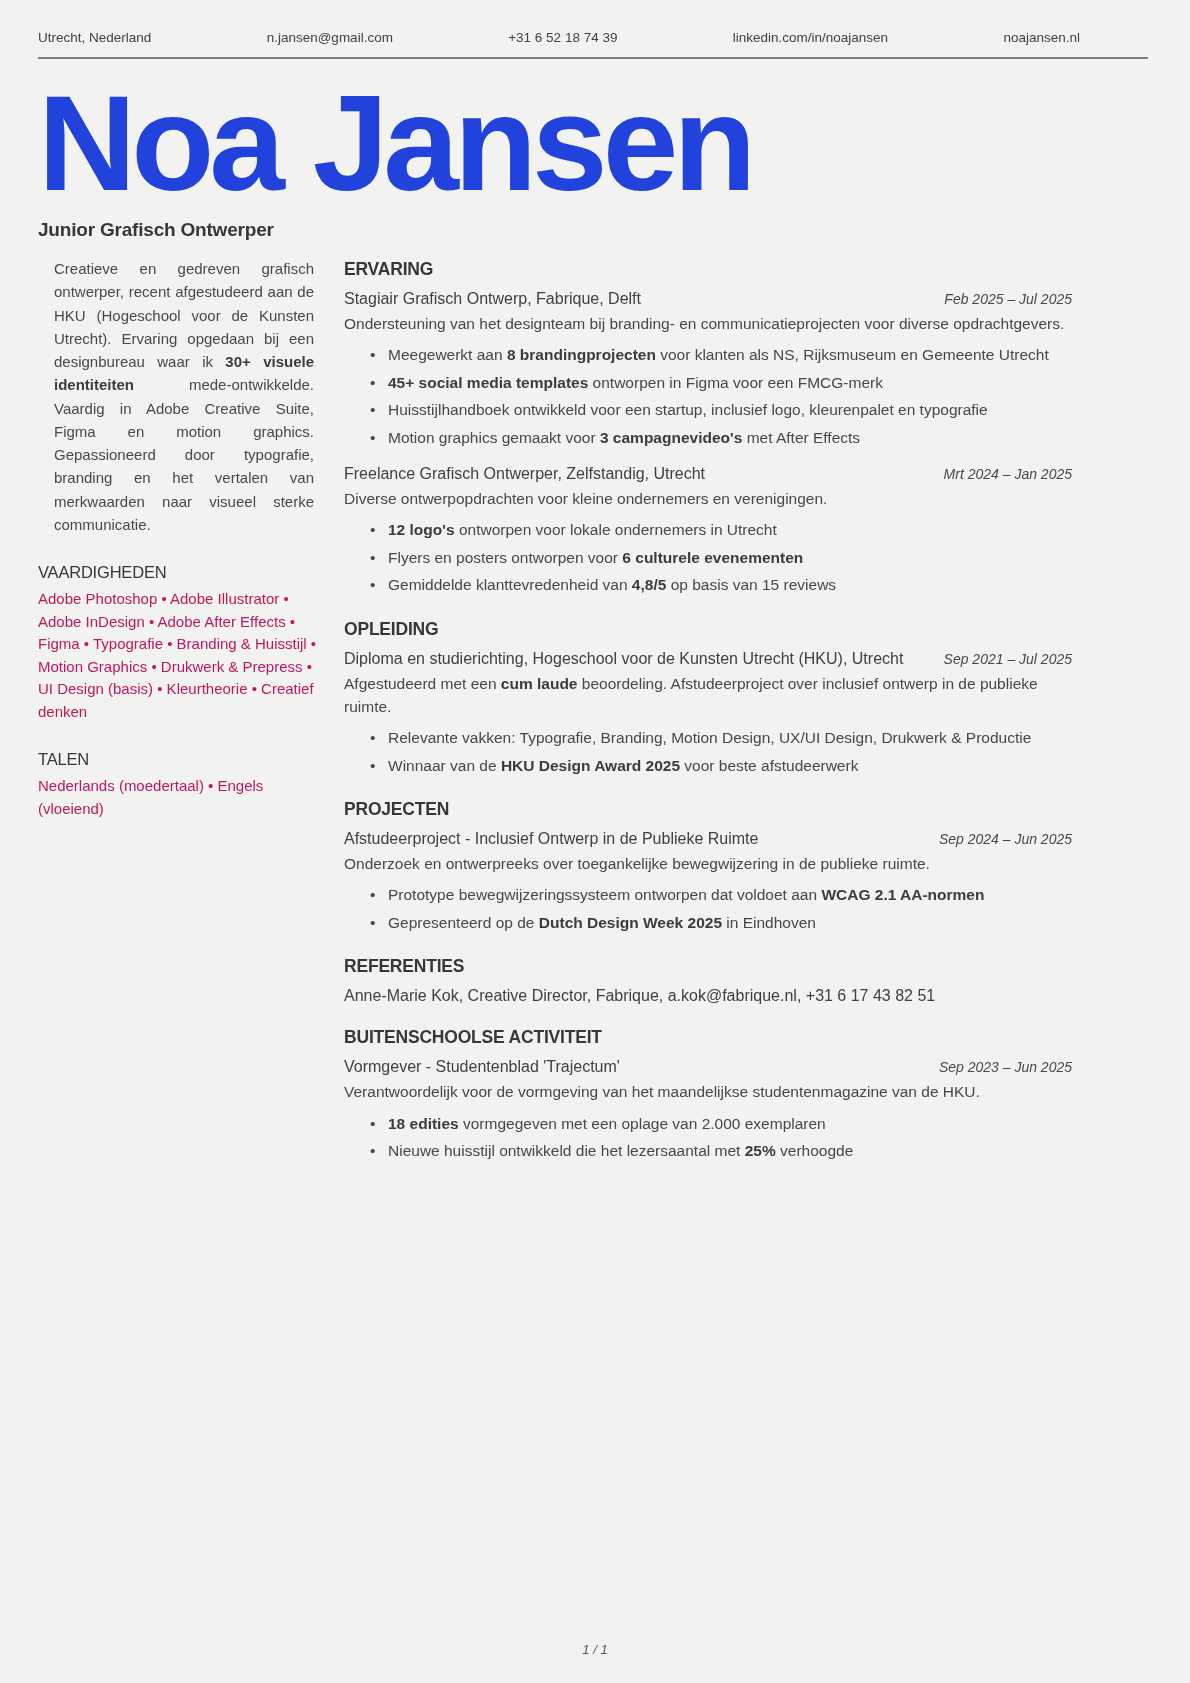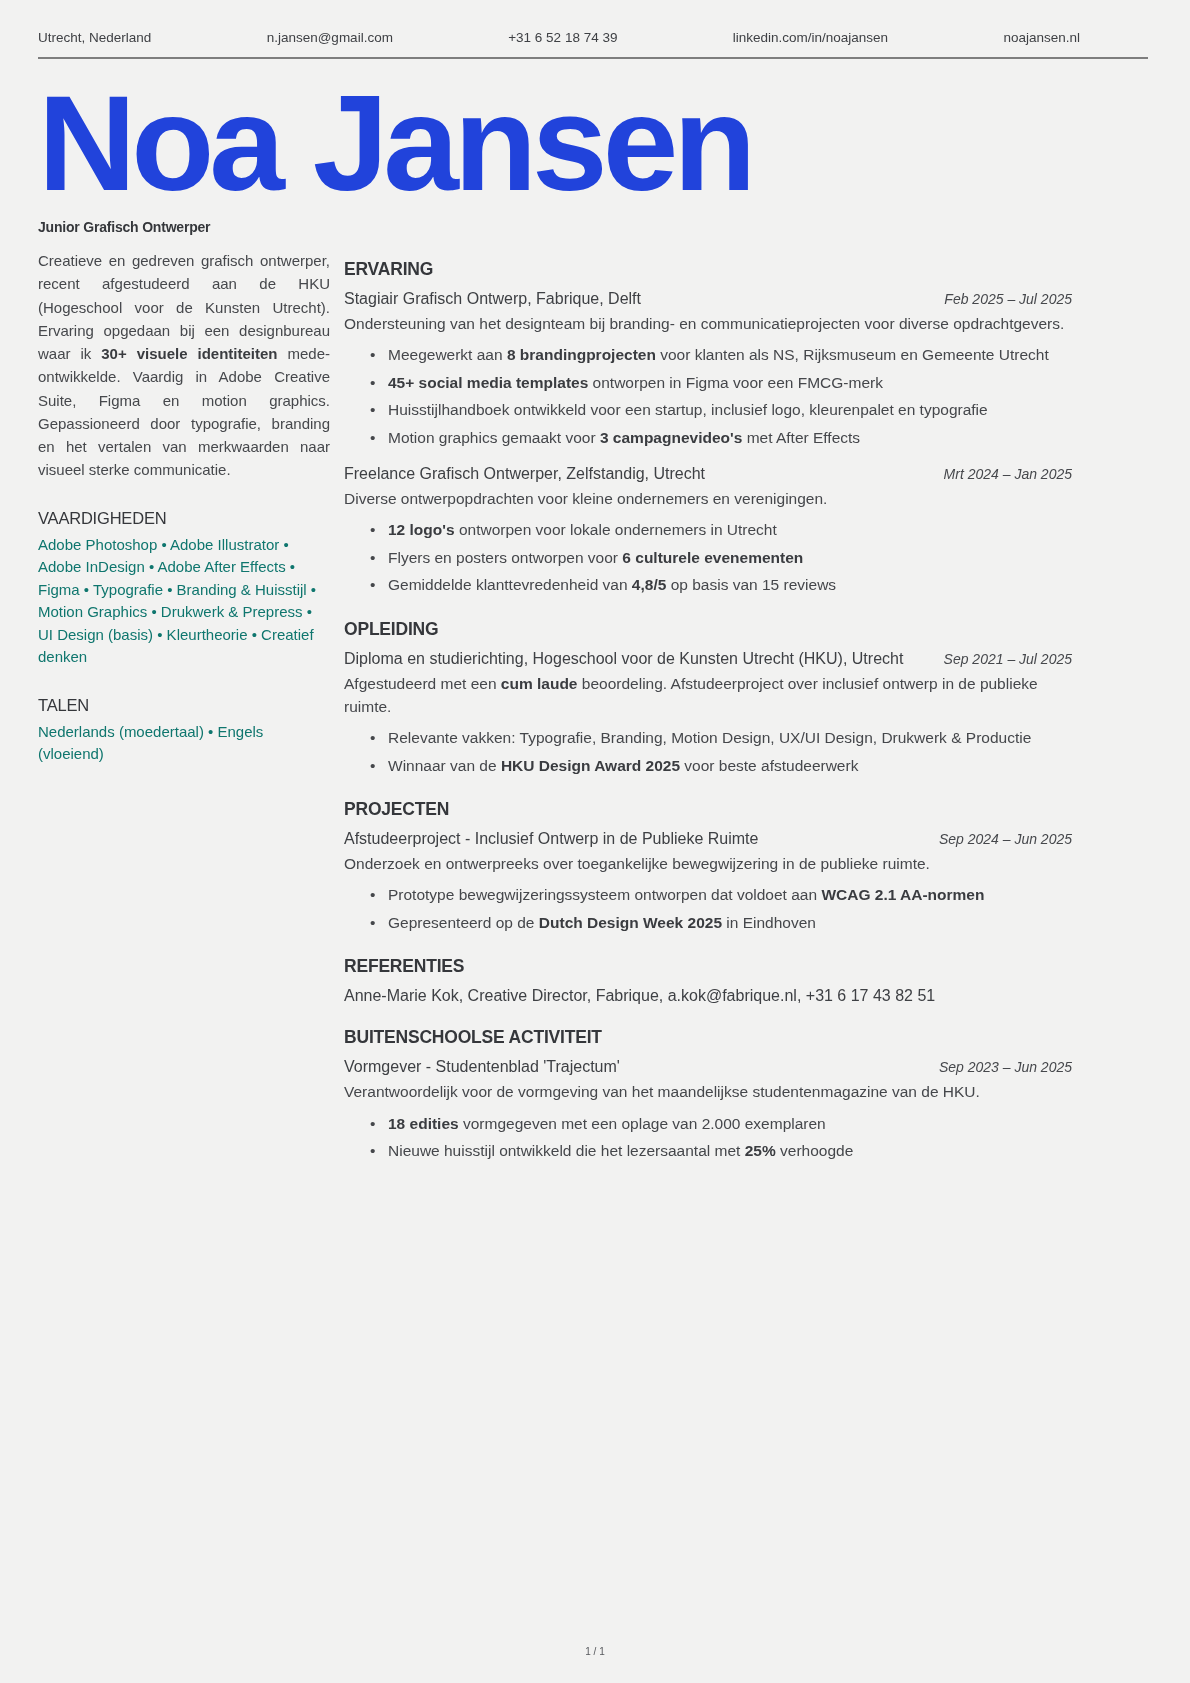--- a/index.html
+++ b/index.html
@@ -28,44 +28,44 @@
     font-size:136px;line-height:1;font-weight:700;
     letter-spacing:-5px;
     color:#2143db;
     white-space:nowrap;
   }
   
   .columns{display:flex;gap:14px;align-items:flex-start;margin-top:8px;}
   .left{width:292px;flex:none;}
   .right{width:728px;flex:none;}
   
-  .job-title{margin:0 0 14px 0;font-size:14px;font-weight:700;color:#35373b;letter-spacing:-0.2px;}
+  .job-title{margin:0 0 14px 0;font-size:19px;font-weight:700;color:#35373b;letter-spacing:-0.2px;}
   .summary{
-    margin:0;font-size:15px;line-height:1.55;color:#46484c;
+    margin:16px;font-size:15px;line-height:1.55;color:#46484c;
     text-align:justify;hyphens:auto;-webkit-hyphens:auto;overflow-wrap:break-word;
   }
   .side-heading{margin:27px 0 6px 0;font-size:16.5px;font-weight:400;color:#35373b;letter-spacing:-0.2px;}
-  .side-text{margin:0;font-size:15px;line-height:1.5;color:#0f766e;}
+  .side-text{margin:0;font-size:15px;line-height:1.5;color:#be185d;}
   
   .section{margin-top:22px;}
   .right .section:first-child{margin-top:40px;}
   .section-heading{margin:0 0 10px 0;font-size:17.5px;font-weight:700;color:#35373b;letter-spacing:-0.2px;}
   .entry + .entry{margin-top:16px;}
   .entry-row{display:flex;justify-content:space-between;align-items:baseline;gap:18px;}
   .entry-title{font-size:16px;color:#3e4044;}
   .entry-date{font-size:14px;font-style:italic;color:#46484c;white-space:nowrap;}
   .entry-desc{margin:4px 0 0 0;font-size:15.5px;line-height:1.5;color:#45474b;hyphens:auto;-webkit-hyphens:auto;}
   .bullets{list-style:none;margin:9px 0 2px 0;padding:0 0 0 26px;}
   .bullet{display:flex;font-size:15.5px;line-height:1.45;margin-bottom:5px;color:#45474b;}
   .dot{flex:none;width:18px;color:#45474b;}
   b{font-weight:700;color:#3a3c40;}
   
   .footer{
     position:absolute;left:0;bottom:26px;width:100%;
-    text-align:center;font-size:10px;color:#57595d;
+    text-align:center;font-size:13px;color:#57595d;font-style:italic;
   }
 </style>
 </head>
 <body>
 
 <div class="page">
 
   <header class="contact-bar">
     <span>Utrecht, Nederland</span>
     <span>n.jansen@gmail.com</span>

